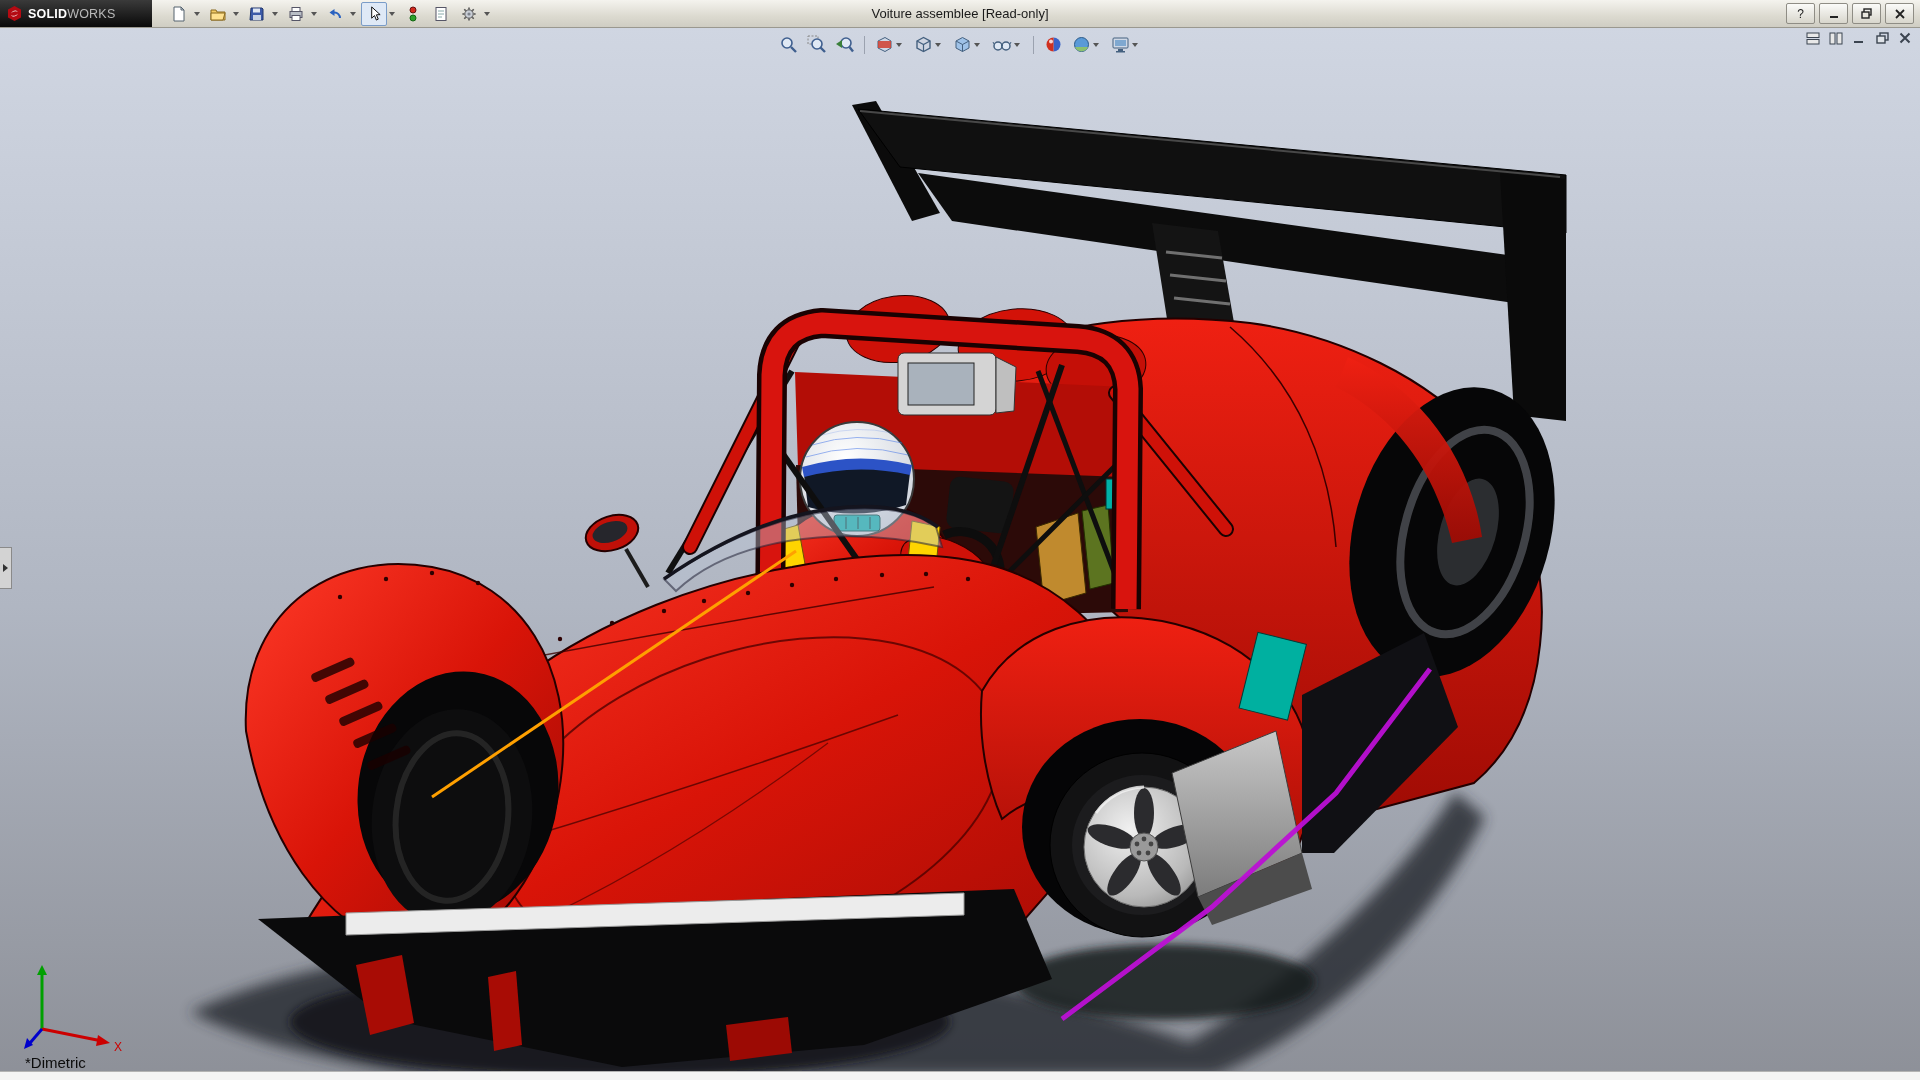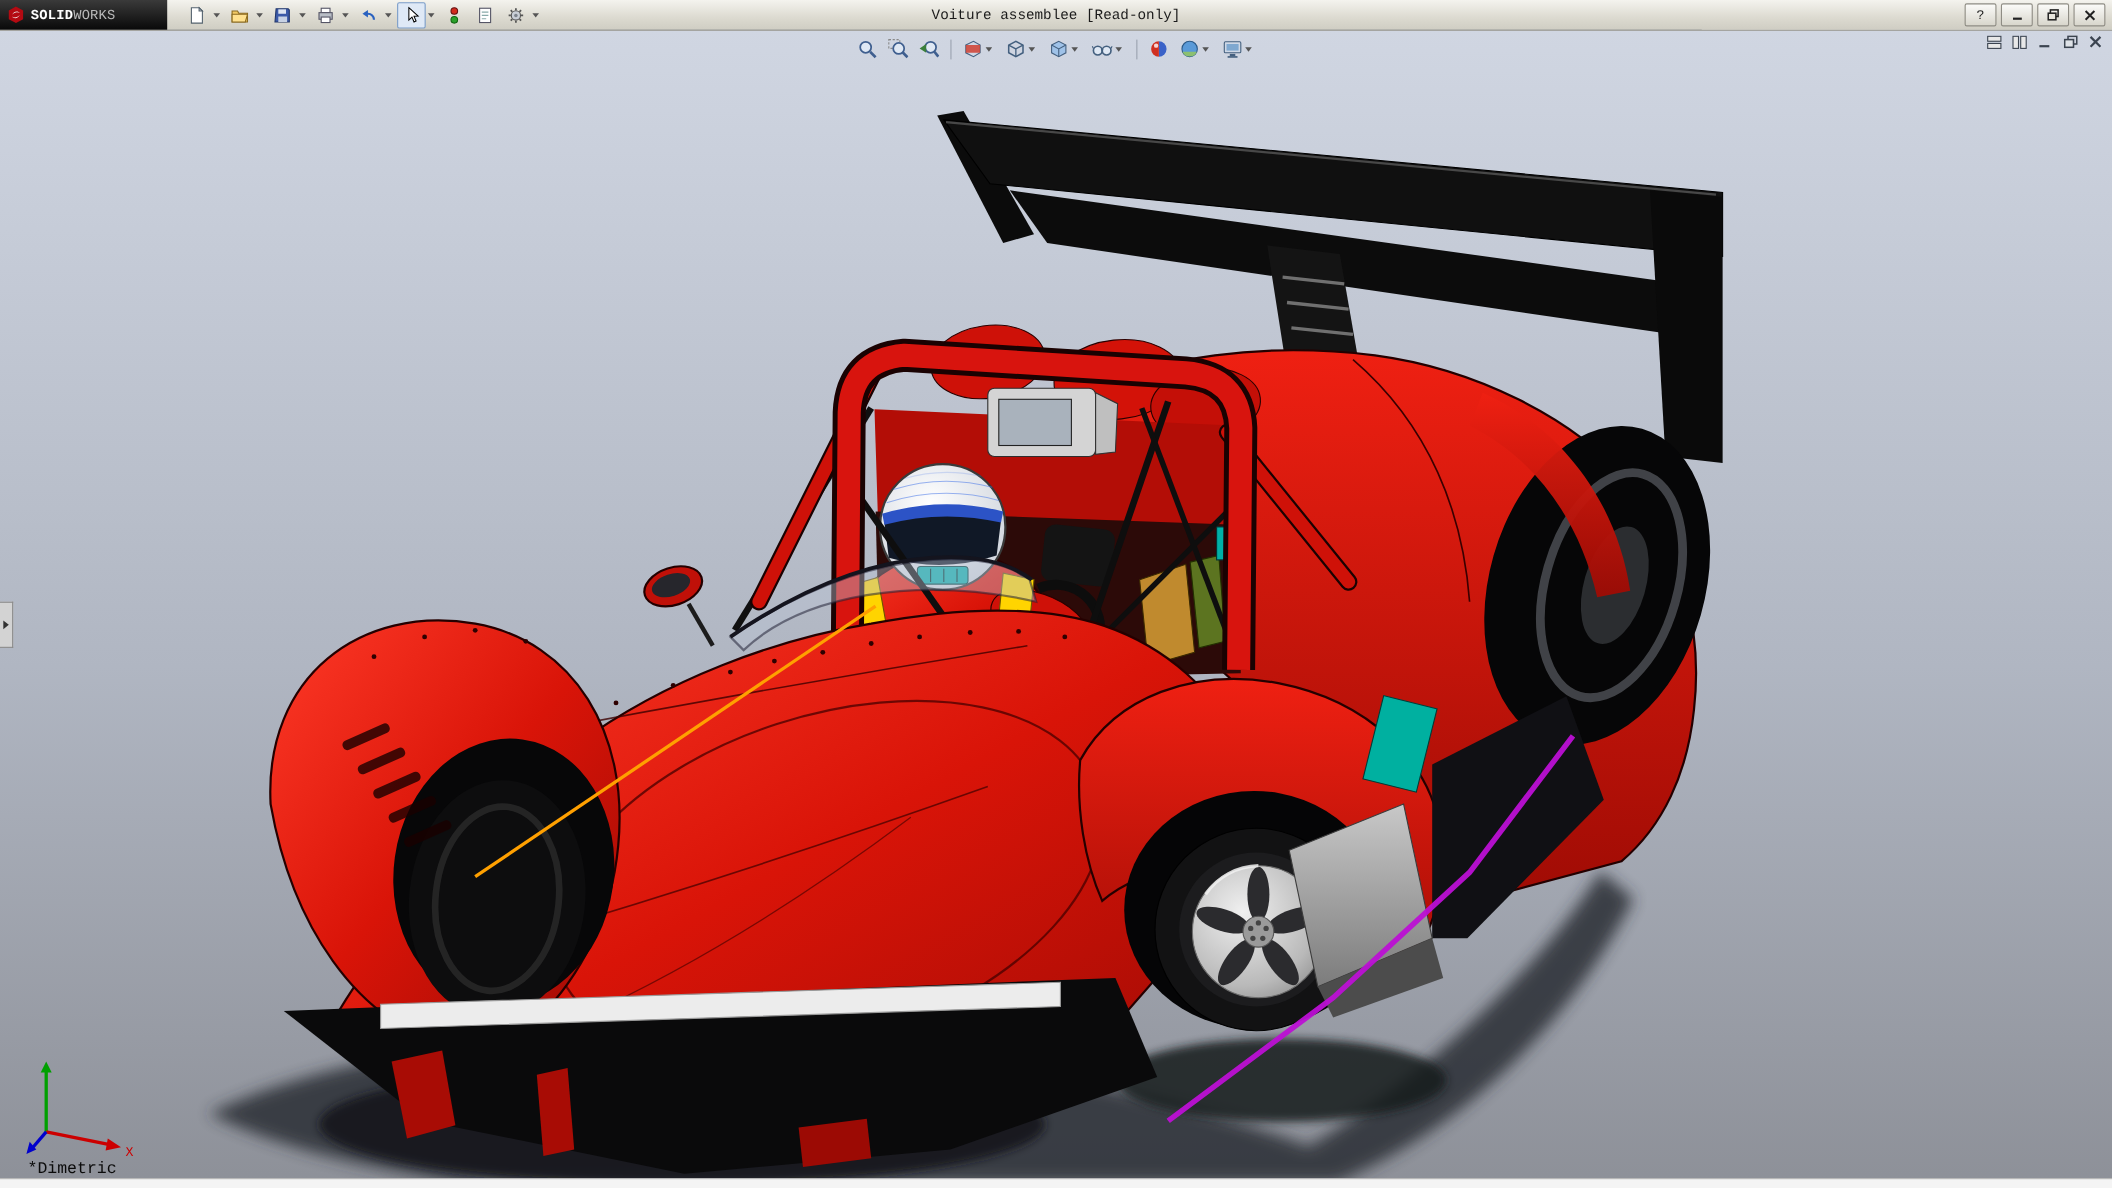--- a/index.html
+++ b/index.html
@@ -1,17 +1,17 @@
 <!DOCTYPE html>
 <html><head>
 <meta charset="utf-8">
 <style>
   html,body{margin:0;padding:0;width:1920px;height:1080px;overflow:hidden;
     font-family:"Liberation Sans",sans-serif;-webkit-font-smoothing:antialiased;}
-  #app{position:relative;width:1547px;height:1080px;background:#9aa0a9;font-family:Liberation Mono, monospace;}
+  #app{position:relative;width:1547px;height:1080px;background:#9aa0a9;}
 
   
   #titlebar{position:absolute;left:0;top:0;width:1920px;height:27px;
     background:linear-gradient(#f4f3ee,#dcdad0 60%,#cfcdc3);
     border-bottom:1px solid #9a988f;display:flex;align-items:center;z-index:50;}
   #logo{width:152px;height:27px;background:linear-gradient(#3a3a3a,#090909);
     display:flex;align-items:center;gap:5px;padding-left:6px;box-sizing:border-box;}
   #logo .brand{font-size:12.5px;letter-spacing:.2px;white-space:nowrap;}
   #logo .b1{color:#ffffff;font-weight:bold;}
   #logo .b2{color:#b9b9b9;}

